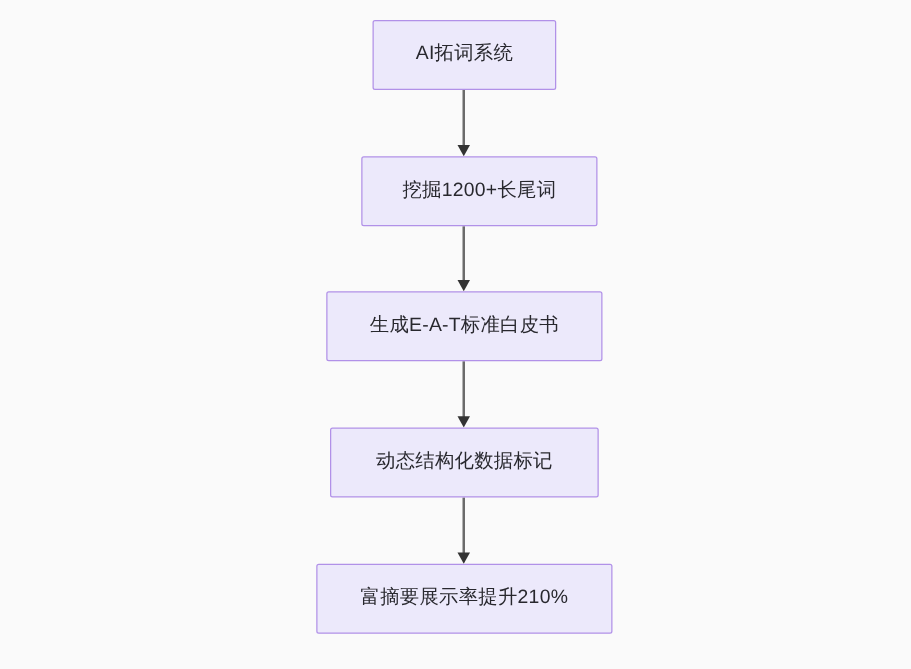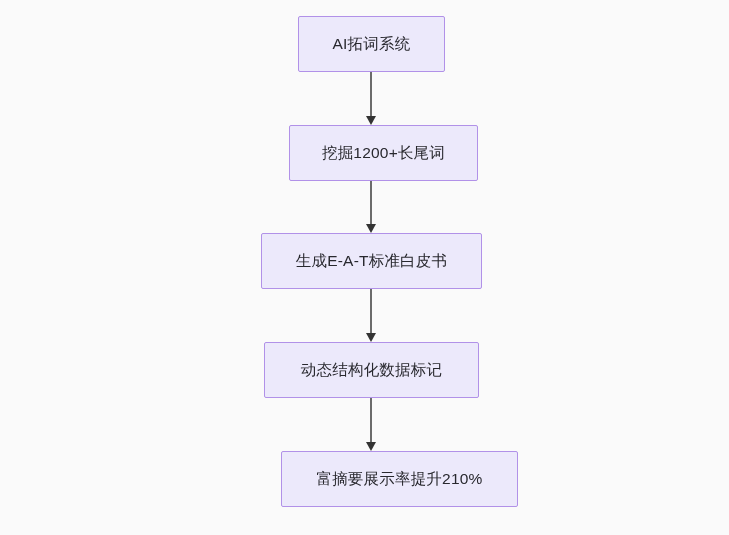--- a/index.html
+++ b/index.html
@@ -92,17 +92,17 @@
   </div>
 
   <div class="node-box" style="left:264px; top:342px; width:215px; height:56px;">
     <span class="node-label">动态结构化数据标记</span>
   </div>
 
   <div class="node-box" style="left:261px; top:233px; width:221px; height:56px;">
     <span class="node-label">生成E-A-T标准白皮书</span>
   </div>
 
-  <div class="node-box" style="left:253px; top:451px; width:237px; height:56px;margin-left:28px;">
+  <div class="node-box" style="left:253px; top:451px; width:237px; height:56px;">
     <span class="node-label">富摘要展示率提升210%</span>
   </div>
 
 </div>
 
 </body></html>

